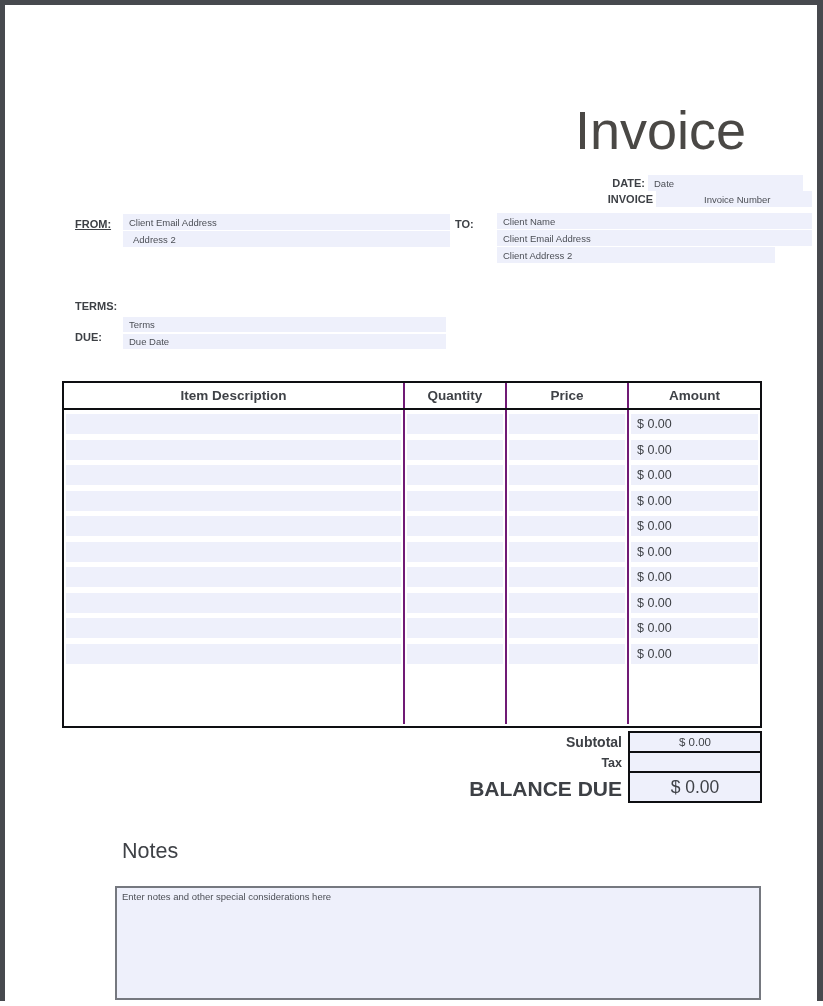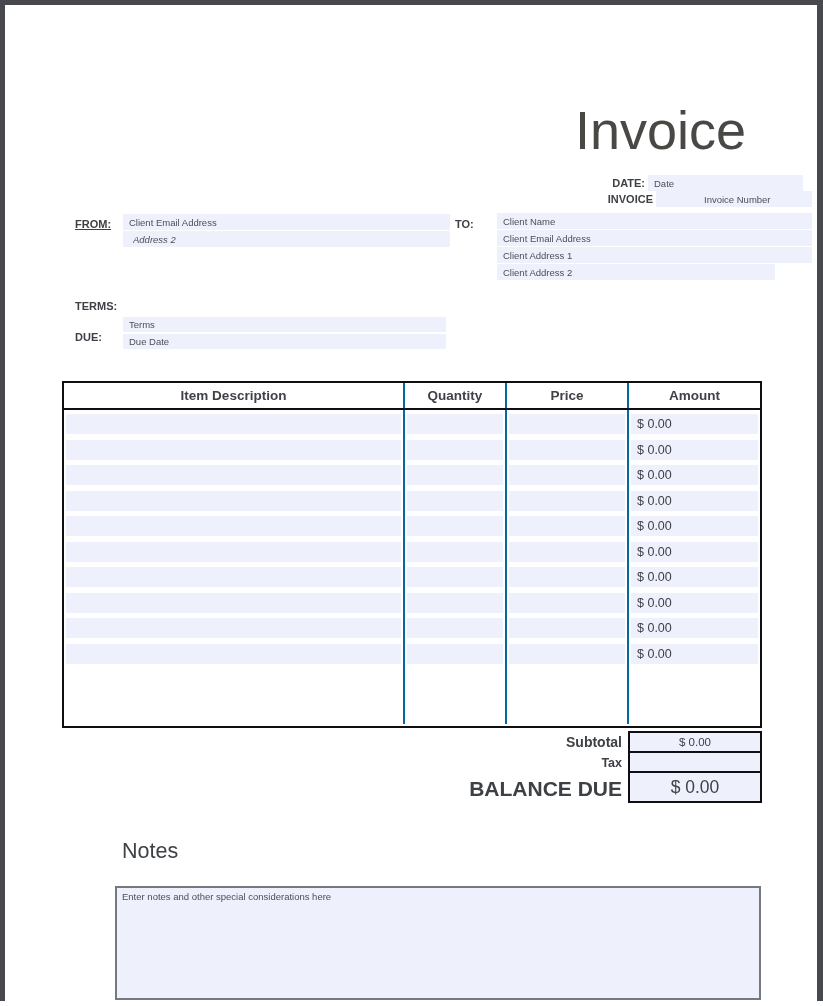--- a/index.html
+++ b/index.html
@@ -15,21 +15,21 @@
   .field{background:#eef0fb;border:none;outline:none;display:block;
          font-size:9.5px;color:#4c4f56;padding:0 0 0 6px;}
   .field::placeholder{color:#4c4f56;opacity:1;}
   .stack .field{margin-bottom:1px;}
   
   .itable{position:absolute;left:62px;top:381px;width:700px;height:347px;
           border:2px solid #0e0f12;background:#fff;}
   .thead{display:flex;height:27px;border-bottom:2px solid #0e0f12;}
   .th{display:flex;align-items:center;justify-content:center;
       font-weight:bold;font-size:13.5px;color:#3f4247;}
-  .sep{border-right:2px solid #0369a1;}
+  .sep{border-right:2px solid #701a75;}
   .c1{width:341px;} .c2{width:102px;} .c3{width:122px;} .c4{flex:1;}
   .tbody{display:flex;height:314px;}
   .tcol{display:flex;flex-direction:column;padding-top:4px;}
   .cell-field{height:20px;margin:0 2px 5.5px 2px;background:#eef0fb;border:none;outline:none;
               font-size:12px;color:#3f4247;padding:0 4px;}
   .amount-cell{height:20px;margin:0 2px 5.5px 2px;background:#eef0fb;
                font-size:12.5px;color:#3f4247;line-height:20px;padding-left:6px;}
   
   .tot-box{width:134px;background:#eef0fb;border:2px solid #0e0f12;
            display:flex;align-items:center;justify-content:center;color:#3f4247;}
@@ -50,28 +50,27 @@
   <div class="abs title" style="top:101px;right:77px;">Invoice</div>
 
   <div class="abs lbl lbl-11" style="top:177px;right:178px;">DATE:</div>
   <input class="abs field" style="left: 648px; top: 175px; width: 155px; height: 16px;" placeholder="Date">
   <div class="abs lbl lbl-11" style="top:193px;right:170px;">INVOICE</div>
   <input class="abs field" style="left: 656px; top: 191px; width: 156px; height: 16px; padding-left: 48px;" placeholder="Invoice Number">
 
   <div class="abs lbl lbl-11" style="left:75px;top:218px;text-decoration:underline;">FROM:</div>
   <div class="abs stack" style="left:123px;top:214px;width:327px;">
     <input class="field" style="width: 327px; height: 16px;" placeholder="Client Email Address">
-    <input class="field" style="width: 327px; height: 16px; padding-left: 10px; font-style: italic;" placeholder="Address 2">
+    <input class="field" style="width: 327px; height: 16px; padding-left: 10px;" placeholder="Address 2">
   </div>
 
   <div class="abs lbl lbl-11" style="left:455px;top:218px;">TO:</div>
   <div class="abs stack" style="left:497px;top:213px;width:315px;">
     <input class="field" style="width: 315px; height: 16px;" placeholder="Client Name">
     <input class="field" style="width: 315px; height: 16px;" placeholder="Client Email Address">
-    <input class="field" style="width: 315px; height: 16px;" placeholder="Client Address 1">
     <input class="field" style="width: 278px; height: 16px;" placeholder="Client Address 2">
   </div>
 
   <div class="abs lbl lbl-11" style="left:75px;top:300px;">TERMS:</div>
   <div class="abs lbl lbl-11" style="left:75px;top:331px;text-align:center;">DUE:</div>
   <input class="abs field" style="left: 123px; top: 317px; width: 323px; height: 15px;" placeholder="Terms">
   <input class="abs field" style="left: 123px; top: 334px; width: 323px; height: 15px;" placeholder="Due Date">
 
   <div class="itable">
     <div class="thead">

